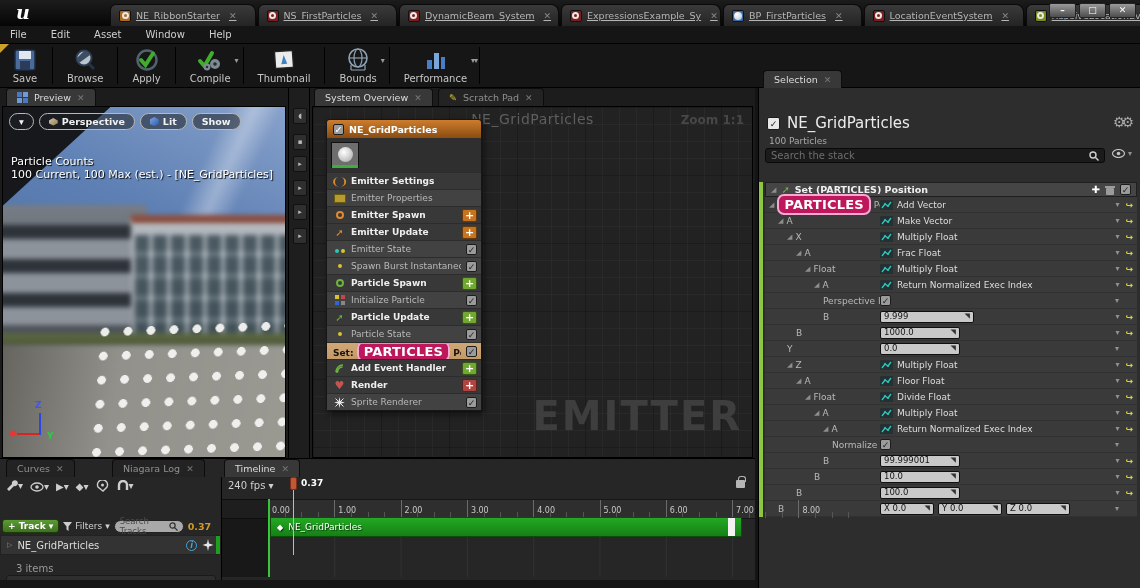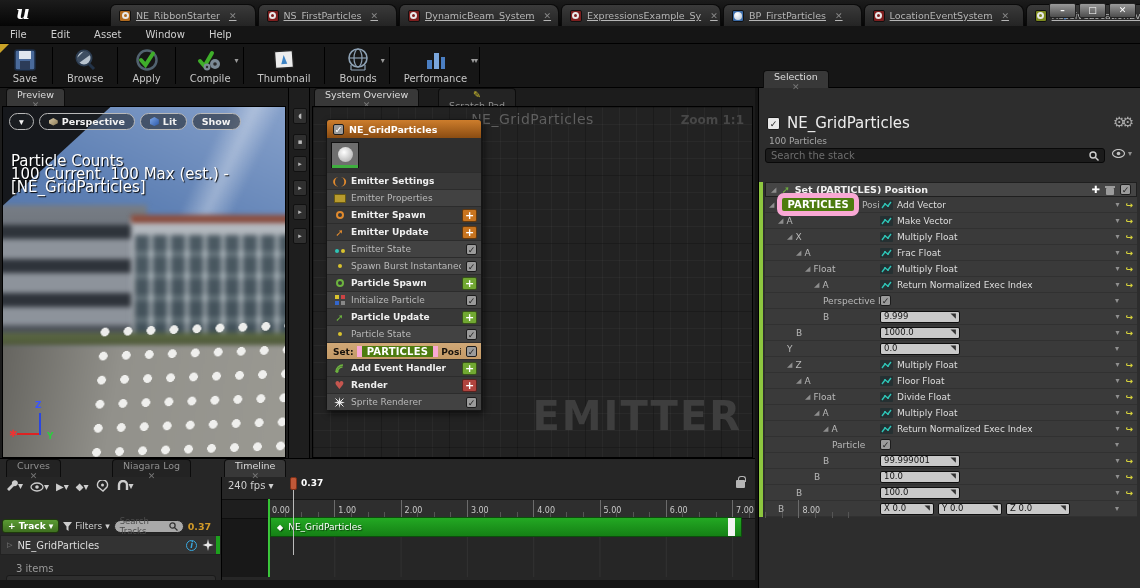--- a/index.html
+++ b/index.html
@@ -31,22 +31,22 @@
   
   #menubar { left:0; top:26px; width:1140px; height:18px; background:#151515; display:flex; align-items:center; padding-left:10px; gap:24px; color:#cfcfcf; border-bottom:1px solid #000; }
   #toolbar { left:0; top:44px; width:1140px; height:44px; background:#161616; display:flex; align-items:stretch; border-bottom:1px solid #000; }
   #toolbar-fold { left:0; top:44px; width:0; height:0; border-top:9px solid #c9a227; border-right:9px solid transparent; }
   .tb-btn { display:flex; flex-direction:column; align-items:center; justify-content:center; padding:2px 12px 1px; gap:1px; color:#c6c6c6; }
   .tb-btn svg { display:block; }
   .tb-sep { width:1px; background:#000; margin:3px 2px; }
   .tb-caret { color:#9a9a9a; font-size:8px; align-self:center; margin:0 2px 10px -8px; }
 
   
-  .ptab { position:absolute; height:18px; display:flex; align-items:center; padding:0 10px; font-size:9.5px;
-    background:#383838; color:#dcdcdc; border-radius:4px 4px 0 0; border:1px solid #0c0c0c; border-bottom:none;flex-direction:column; }
+  .ptab { position:absolute; height:18px; display:flex; align-items:center; gap:6px; padding:0 10px; font-size:9.5px;
+    background:#383838; color:#dcdcdc; border-radius:4px 4px 0 0; border:1px solid #0c0c0c; border-bottom:none; }
   .ptab.inactive { background:#232323; color:#8f8f8f; }
   .ptab .x { color:#777; font-size:9px; }
 
   
   #preview-panel { left:0; top:88px; width:288px; height:370px; background:#1c1c1c; }
   #preview-view { left:2px; top:18px; width:284px; height:352px; overflow:hidden; background:#6c86ae; border:1px solid #000; }
   .scene-layer { position:absolute; filter:blur(2.5px); }
   #sky { left:-6px; top:-6px; width:296px; height:240px; background:linear-gradient(160deg,#3f untouched,#000); background:linear-gradient(205deg,#89a3cc 0%,#5e80b4 45%,#4a6ca3 100%); }
   #sky-streak { left:120px; top:-10px; width:200px; height:160px; background:linear-gradient(115deg,transparent 40%,rgba(255,255,255,.35) 50%,transparent 60%); }
   #dark-corner { left:-6px; top:-6px; width:120px; height:110px; background:#16181c; clip-path:polygon(0 0,100% 0,0 100%); }
@@ -57,21 +57,21 @@
   #bldg-right-win { left:132px; top:128px; width:158px; height:110px;
      background:repeating-linear-gradient(90deg,rgba(40,60,70,.55) 0 14px,rgba(200,210,215,.5) 14px 18px),repeating-linear-gradient(rgba(30,40,50,.4) 0 16px,rgba(190,200,205,.35) 16px 22px); }
   #grass { left:-6px; top:226px; width:296px; height:16px; background:linear-gradient(#5d6a42,#485236); }
   #ground { left:-6px; top:238px; width:296px; height:120px; background:linear-gradient(100deg,#63625d,#92918b 40%,#9a9992); }
   #dots { left:86px; top:210px; width:206px; height:150px; transform:rotate(-2deg) skewX(-6deg);
      background-image:radial-gradient(circle 4.5px,#f4f4f2 90%,rgba(255,255,255,0) 100%); background-size:23px 24px; opacity:.95; }
   #vp-toolbar { left:6px; top:6px; display:flex; gap:5px; }
   .vp-btn { height:17px; padding:0 9px; border:1px solid #b9b9b9; border-radius:9px; background:rgba(30,32,36,.55);
     color:#f2f2f2; font-weight:bold; font-size:9.5px; display:flex; align-items:center; gap:4px; }
   .vp-cube { width:9px; height:9px; background:linear-gradient(135deg,#7fa8e8,#2a57a8); clip-path:polygon(50% 0,100% 28%,100% 78%,50% 100%,0 78%,0 28%); }
-  #vp-stats { left:8px; top:48px; color:#fff; text-shadow:1px 1px 1px #000; font-size:15px; line-height:13px; }
+  #vp-stats { left:8px; top:48px; color:#fff; text-shadow:1px 1px 1px #000; font-size:11px; line-height:13px; }
   #axis-gizmo { left:12px; top:298px; width:46px; height:40px; }
   #axis-z-line { left:24px; top:8px; width:2px; height:22px; background:#2a46e0; }
   #axis-x-line { left:2px; top:28px; width:22px; height:2px; background:#d22; }
   #axis-z-label { left:20px; top:-5px; color:#3a55ff; font-weight:bold; font-size:9px; }
   #axis-y-label { left:32px; top:26px; color:#2ecc40; font-weight:bold; font-size:9px; }
   #axis-x-label { left:-6px; top:23px; color:#e33; font-size:10px; }
 
   
   #side-strip { left:288px; top:88px; width:22px; height:370px; background:#1e1e1e; border-left:1px solid #000; border-right:1px solid #000; }
   .strip-btn { position:absolute; left:4px; width:14px; height:16px; background:#2f2f2f; border:1px solid #111; border-radius:2px;
@@ -98,21 +98,21 @@
   #node-thumb::after { content:""; position:absolute; left:0; bottom:-1px; width:100%; height:3px; background:#3fae3f; }
   .node-row { height:17px; display:flex; align-items:center; gap:5px; padding:0 4px 0 6px; border-top:1px solid #2c2c2c; background:#424242; }
   .node-row.cat { background:#383838; }
   .node-row.cat .nr-label { color:#efefef; font-weight:bold; }
   .node-row .nr-label { color:#b9b9b9; font-size:9px; flex:1 1 auto; white-space:nowrap; overflow:hidden; }
   .node-row.selected { background:linear-gradient(#d0a877,#c49a66); }
   .node-row.selected .nr-label { color:#17120c; font-weight:bold; }
   .nr-ico { width:13px; flex:0 0 auto; display:flex; align-items:center; justify-content:center; }
   .plus-btn { width:15px; height:13px; border-radius:2px; color:#fff; font-weight:bold; font-size:11px; line-height:11px; text-align:center; flex:0 0 auto; border:1px solid rgba(0,0,0,.5); }
   .chk { width:11px; height:11px; background:#9b9b9b; border:1px solid #1c1c1c; border-radius:2px; color:#222; font-size:9px; line-height:10px; text-align:center; font-weight:bold; flex:0 0 auto; }
-  .badge { background:#4d7c0f; border:5px solid #f9a8d4; color:#fff; font-size:10px; font-weight:bold; border-radius:7px; padding:1px 5px; letter-spacing:.2px; }
+  .badge { background:#be185d; border:2px solid #f9a8d4; color:#fff; font-size:13px; font-weight:bold; border-radius:7px; padding:1px 5px; letter-spacing:.2px; }
 
   
   #selection-panel { left:758px; top:88px; width:382px; height:500px; background:#2d2d2d; border-left:1px solid #000; }
   #sel-head-title { left:8px; top:26px; display:flex; align-items:center; gap:7px; }
   #sel-head-title .chk { width:13px; height:13px; line-height:12px; }
   #sel-title-text { color:#ececec; font-size:15px; }
   #sel-gears { right:10px; top:26px; color:#a9a9a9; font-size:14px; letter-spacing:-4px; }
   #sel-sub { left:10px; top:48px; color:#a8a8a8; font-size:9px; }
   #sel-search { left:6px; top:60px; width:340px; height:15px; background:#1b1b1b; border:1px solid #090909; border-radius:3px;
      color:#6e6e6e; display:flex; align-items:center; padding:0 5px; }
@@ -692,21 +692,21 @@
             <span class="sr-right">
               <span class="dd-caret">▾</span>
               <span style="width:8px"></span>
             </span>
           </div>
           <div class="sel-row">
             <span class="sr-labelcol" style="padding-left:58px">
               <span>B</span>
             </span>
             <span class="sr-valuecol">
-              <span class="num-input" style="width:80px">
+              <span class="num-input" style="width:94px">
                 <span>9.999</span>
                 <span class="grip">◥</span>
               </span>
             </span>
             <span class="sr-right">
               <span class="dd-caret">▾</span>
               <span class="revert">↪</span>
             </span>
           </div>
           <div class="sel-row">
@@ -829,21 +829,21 @@
               </svg>
               <span>Return Normalized Exec Index</span>
             </span>
             <span class="sr-right">
               <span class="dd-caret">▾</span>
               <span class="revert">↪</span>
             </span>
           </div>
           <div class="sel-row">
             <span class="sr-labelcol" style="padding-left:67px">
-              <span>Particle</span>
+              <span>Normalize</span>
             </span>
             <span class="sr-valuecol">
               <span class="chk">✓</span>
             </span>
             <span class="sr-right">
               <span class="dd-caret">▾</span>
               <span style="width:8px"></span>
             </span>
           </div>
           <div class="sel-row">

